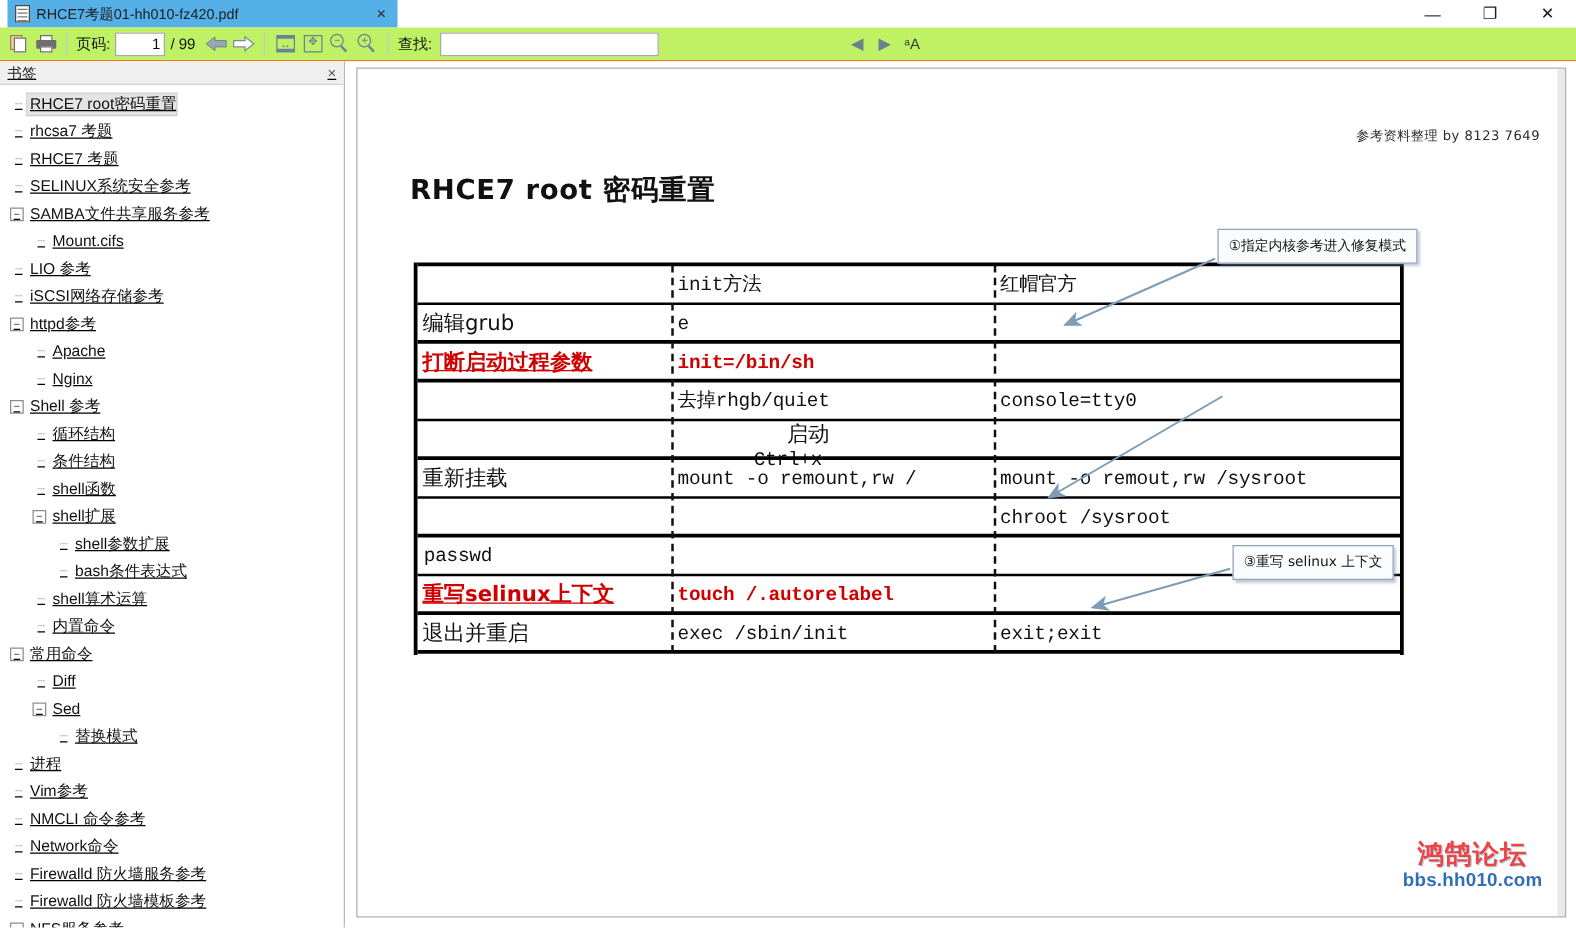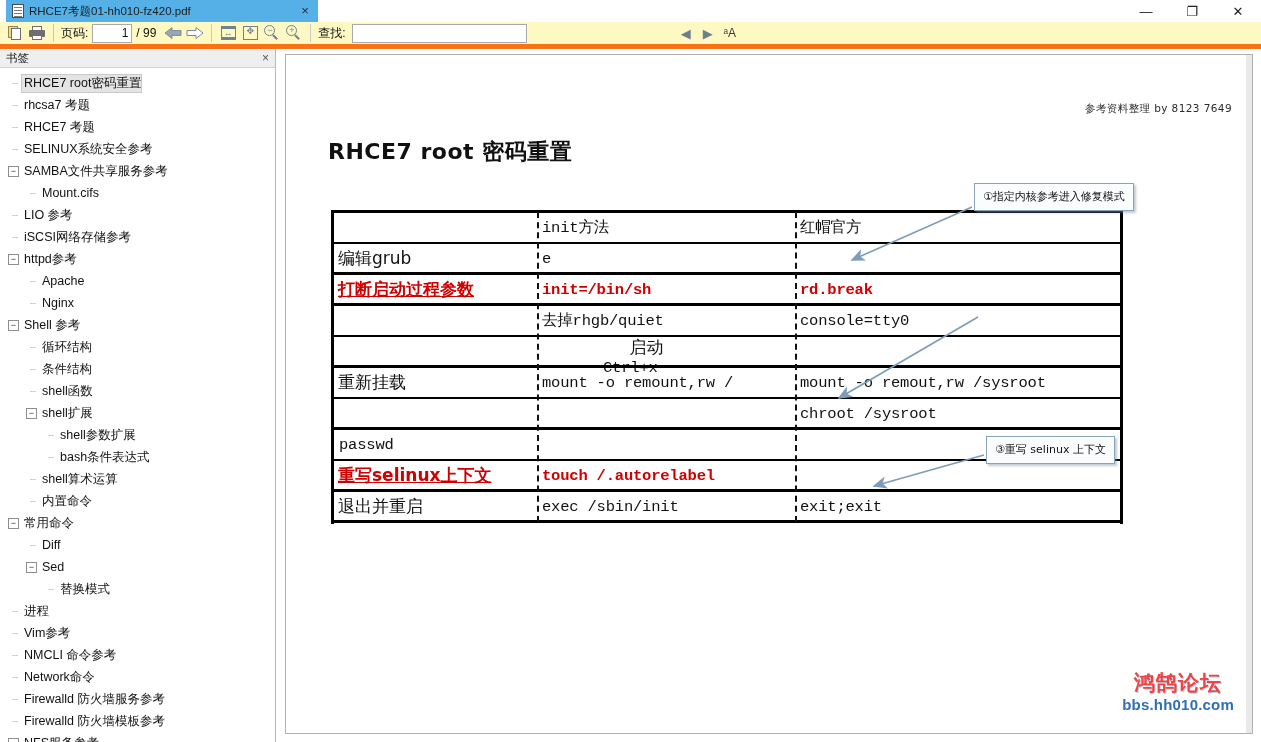--- a/index.html
+++ b/index.html
@@ -71,22 +71,22 @@
     display: flex; align-items: center; justify-content: center;
     font-size: 13px; color: #202020; cursor: pointer;
   }
   #win-min { right: 92px; }
   #win-max { right: 46px; }
   #win-close { right: 0px; }
 
   
   #toolbar {
     position: absolute; left: 0; top: 22px; width: 1261px; height: 27px;
-    background: #fef9c3;
-    border-bottom: 5px solid #f97316;
+    background: #bef264;
+    border-bottom: 1px solid #f97316;
     display: flex; align-items: center;
     padding-left: 4px;
     font-size: 12px; color: #111;
   }
   .tb-btn {
     width: 22px; height: 22px; display: flex;
     align-items: center; justify-content: center;
     cursor: pointer; flex: 0 0 auto;
   }
   .tb-sep {
@@ -156,20 +156,21 @@
     text-align: center; font-size: 9px; color: #6c8296;
   }
   .icon-fitw { border-top: 3px solid #6c8296; border-bottom: 3px solid #6c8296; }
   .icon-aa { font-size: 12px; color: #3a3a3a; }
 
   
   #sidebar {
     position: absolute; left: 0; top: 49px; width: 276px; height: 693px;
     background: #ffffff; border-right: 1px solid #b9b9b9;
     overflow: hidden;
+    text-decoration: underline;
   }
   #sidebar-header {
     height: 19px; background: #efefef; border-bottom: 1px solid #d2d2d2;
     display: flex; align-items: center; padding: 0 6px;
     font-size: 11.5px; color: #222;
   }
   #sidebar-title { flex: 1 1 auto; }
   #sidebar-close { font-size: 12px; color: #555; cursor: pointer; }
   #bookmark-list {
     padding-top: 4px;
@@ -537,21 +538,20 @@
               <div class="tcell c3 mono">红帽官方</div>
             </div>
             <div class="trow" style="top: 31px;">
               <div class="tcell c1">编辑grub</div>
               <div class="tcell c2 mono">e</div>
               <div class="tcell c3 mono"></div>
             </div>
             <div class="trow" style="top: 62px;">
               <div class="tcell c1 red uline">打断启动过程参数</div>
               <div class="tcell c2 red mono">init=/bin/sh</div>
-              <div class="tcell c3 red mono">rd.break</div>
             </div>
             <div class="trow" style="top: 93px;">
               <div class="tcell c1"></div>
               <div class="tcell c2 mono">去掉rhgb/quiet</div>
               <div class="tcell c3 mono">console=tty0</div>
             </div>
             <div class="trow" style="top: 124px; flex-direction: column;">
               <div class="tcell c1">启动</div>
               <div class="tcell c2 mono">Ctrl+x</div>
               <div class="tcell c3 mono"></div>

